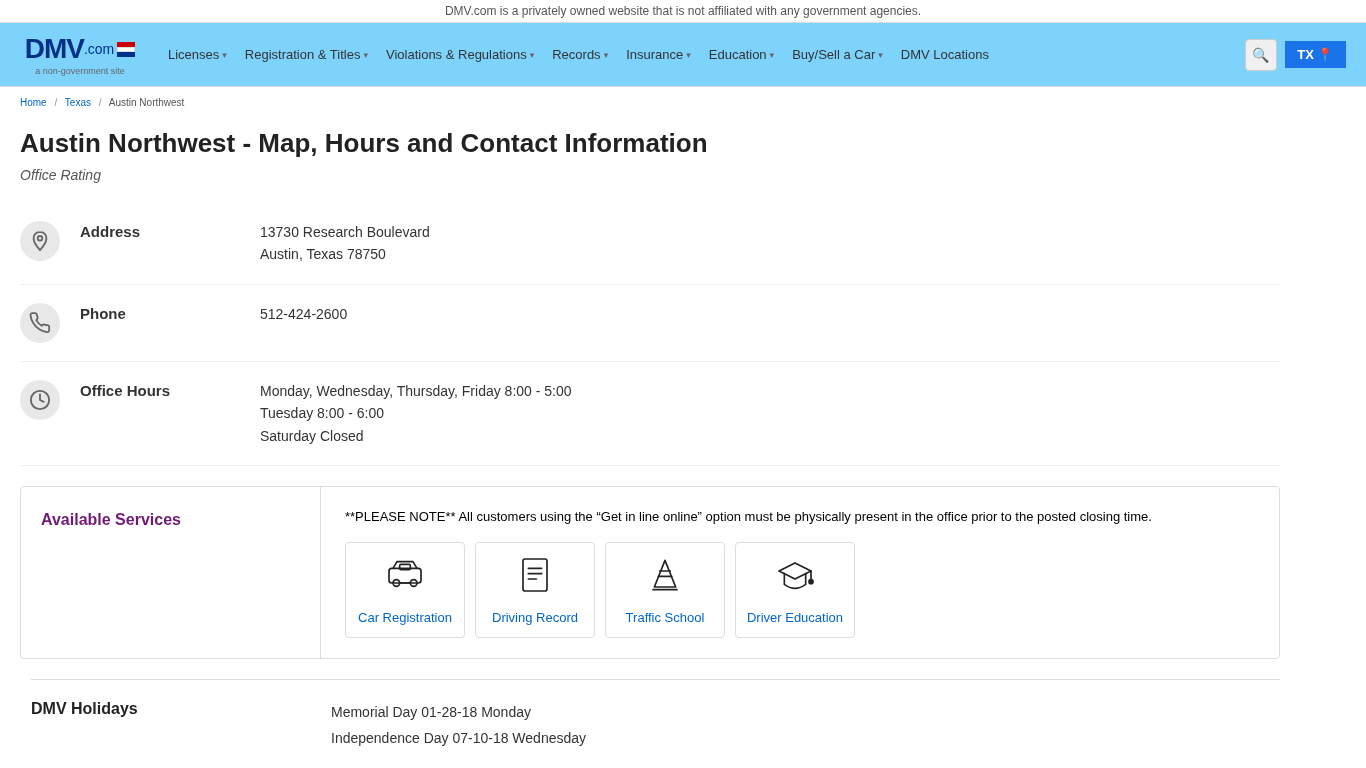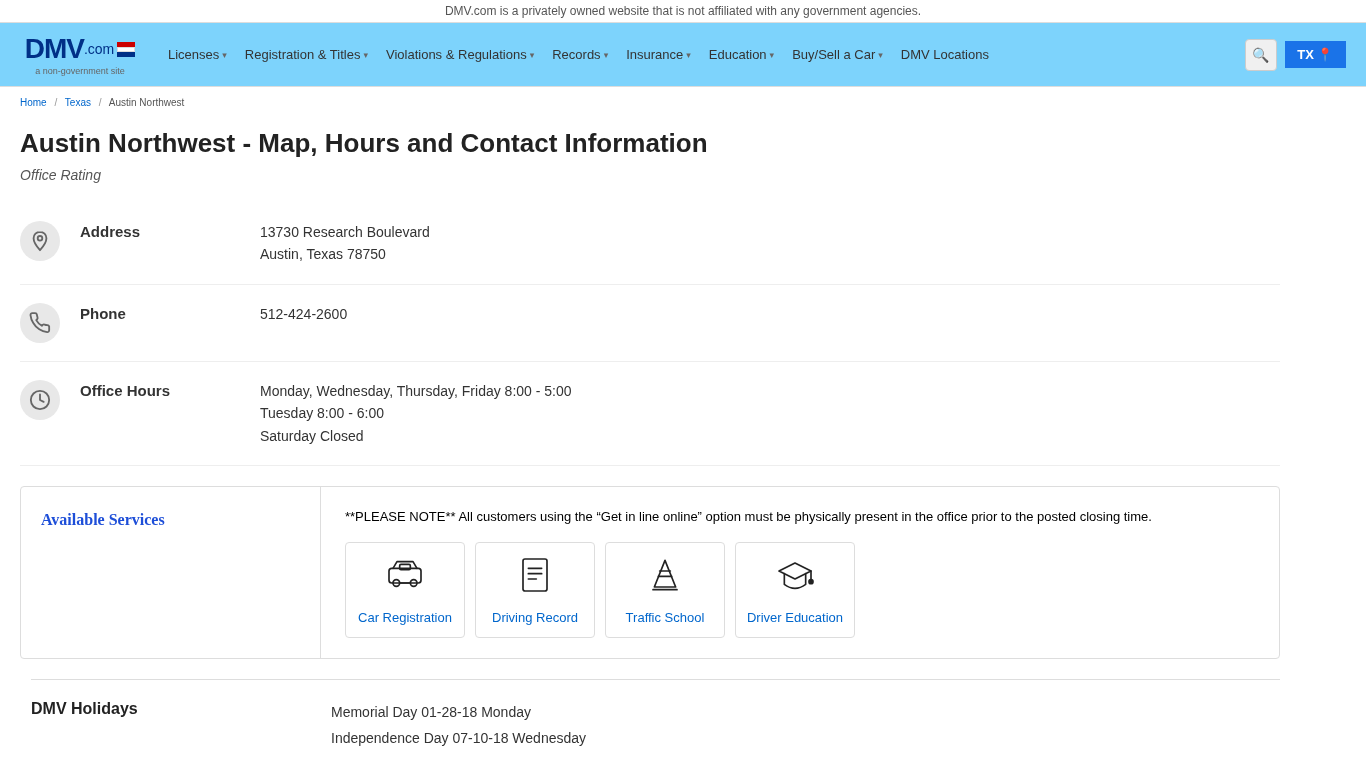--- a/index.html
+++ b/index.html
@@ -175,22 +175,21 @@
     }
     .services-left {
       width: 300px;
       padding: 24px 20px;
       border-right: 1px solid #ddd;
       flex-shrink: 0;
     }
     .services-left h3 {
       font-size: 16px;
       font-weight: bold;
-      color: #1d4ed8;
-      font-family: Liberation Serif, serif;
+      color: #701a75;
     }
     .services-right {
       padding: 20px 24px;
       flex: 1;
     }
     .services-note {
       font-size: 13px;
       color: #000000;
       margin-bottom: 16px;
       line-height: 1.5;

